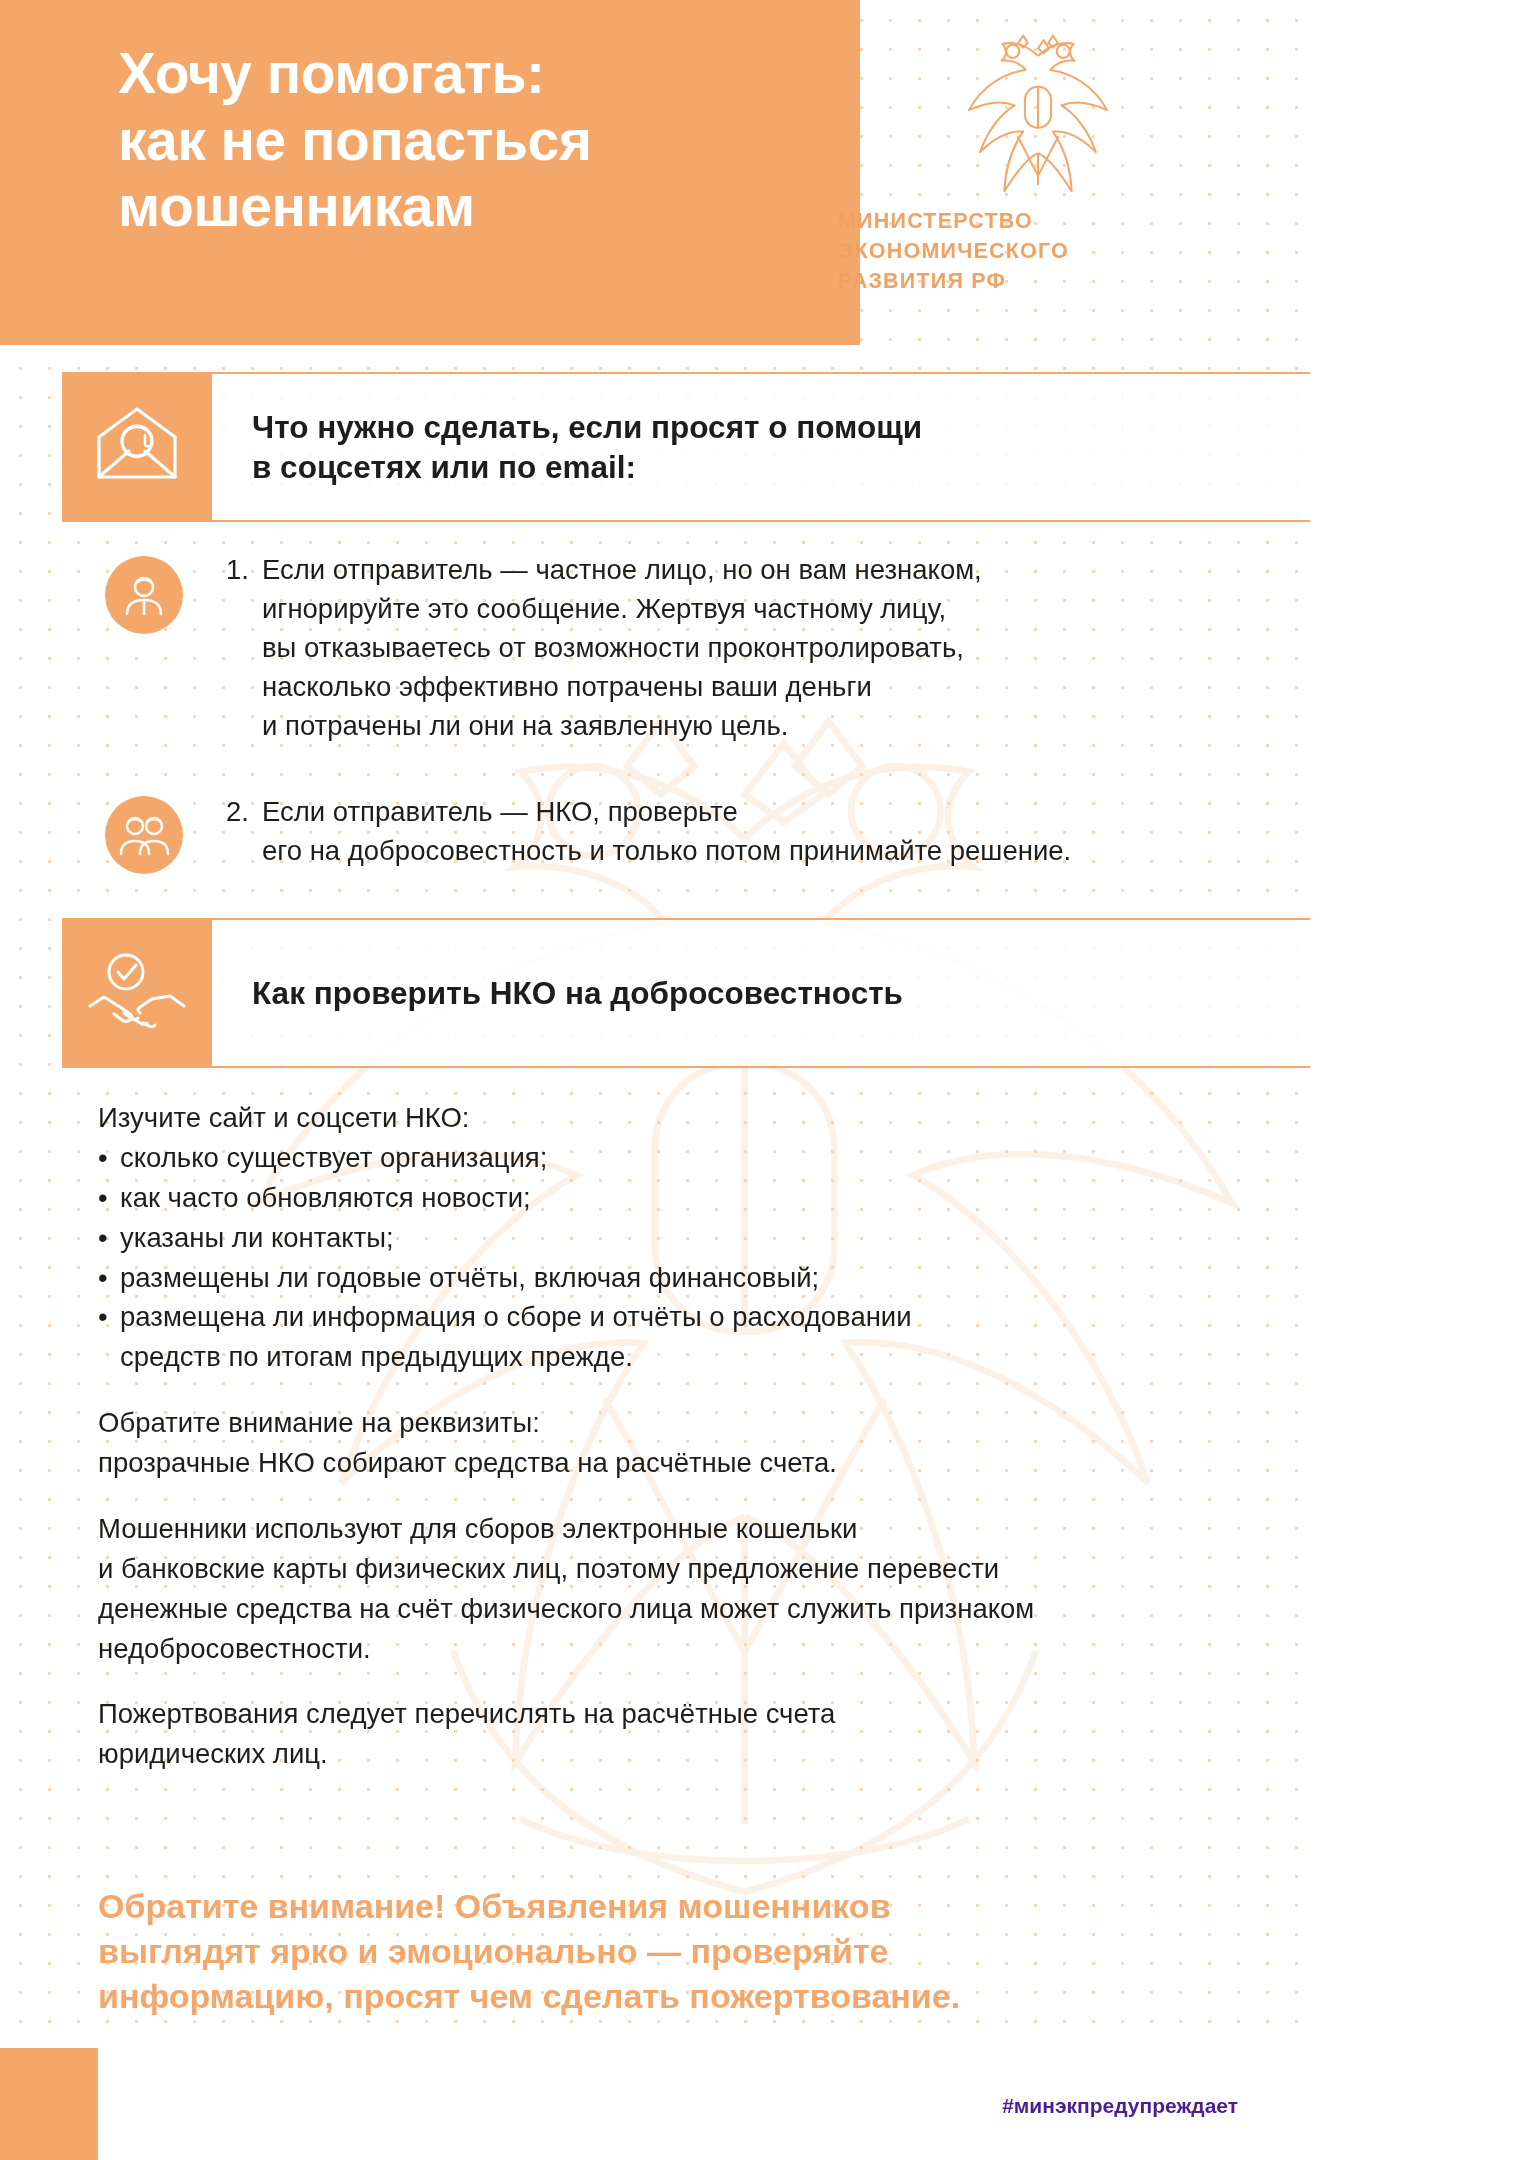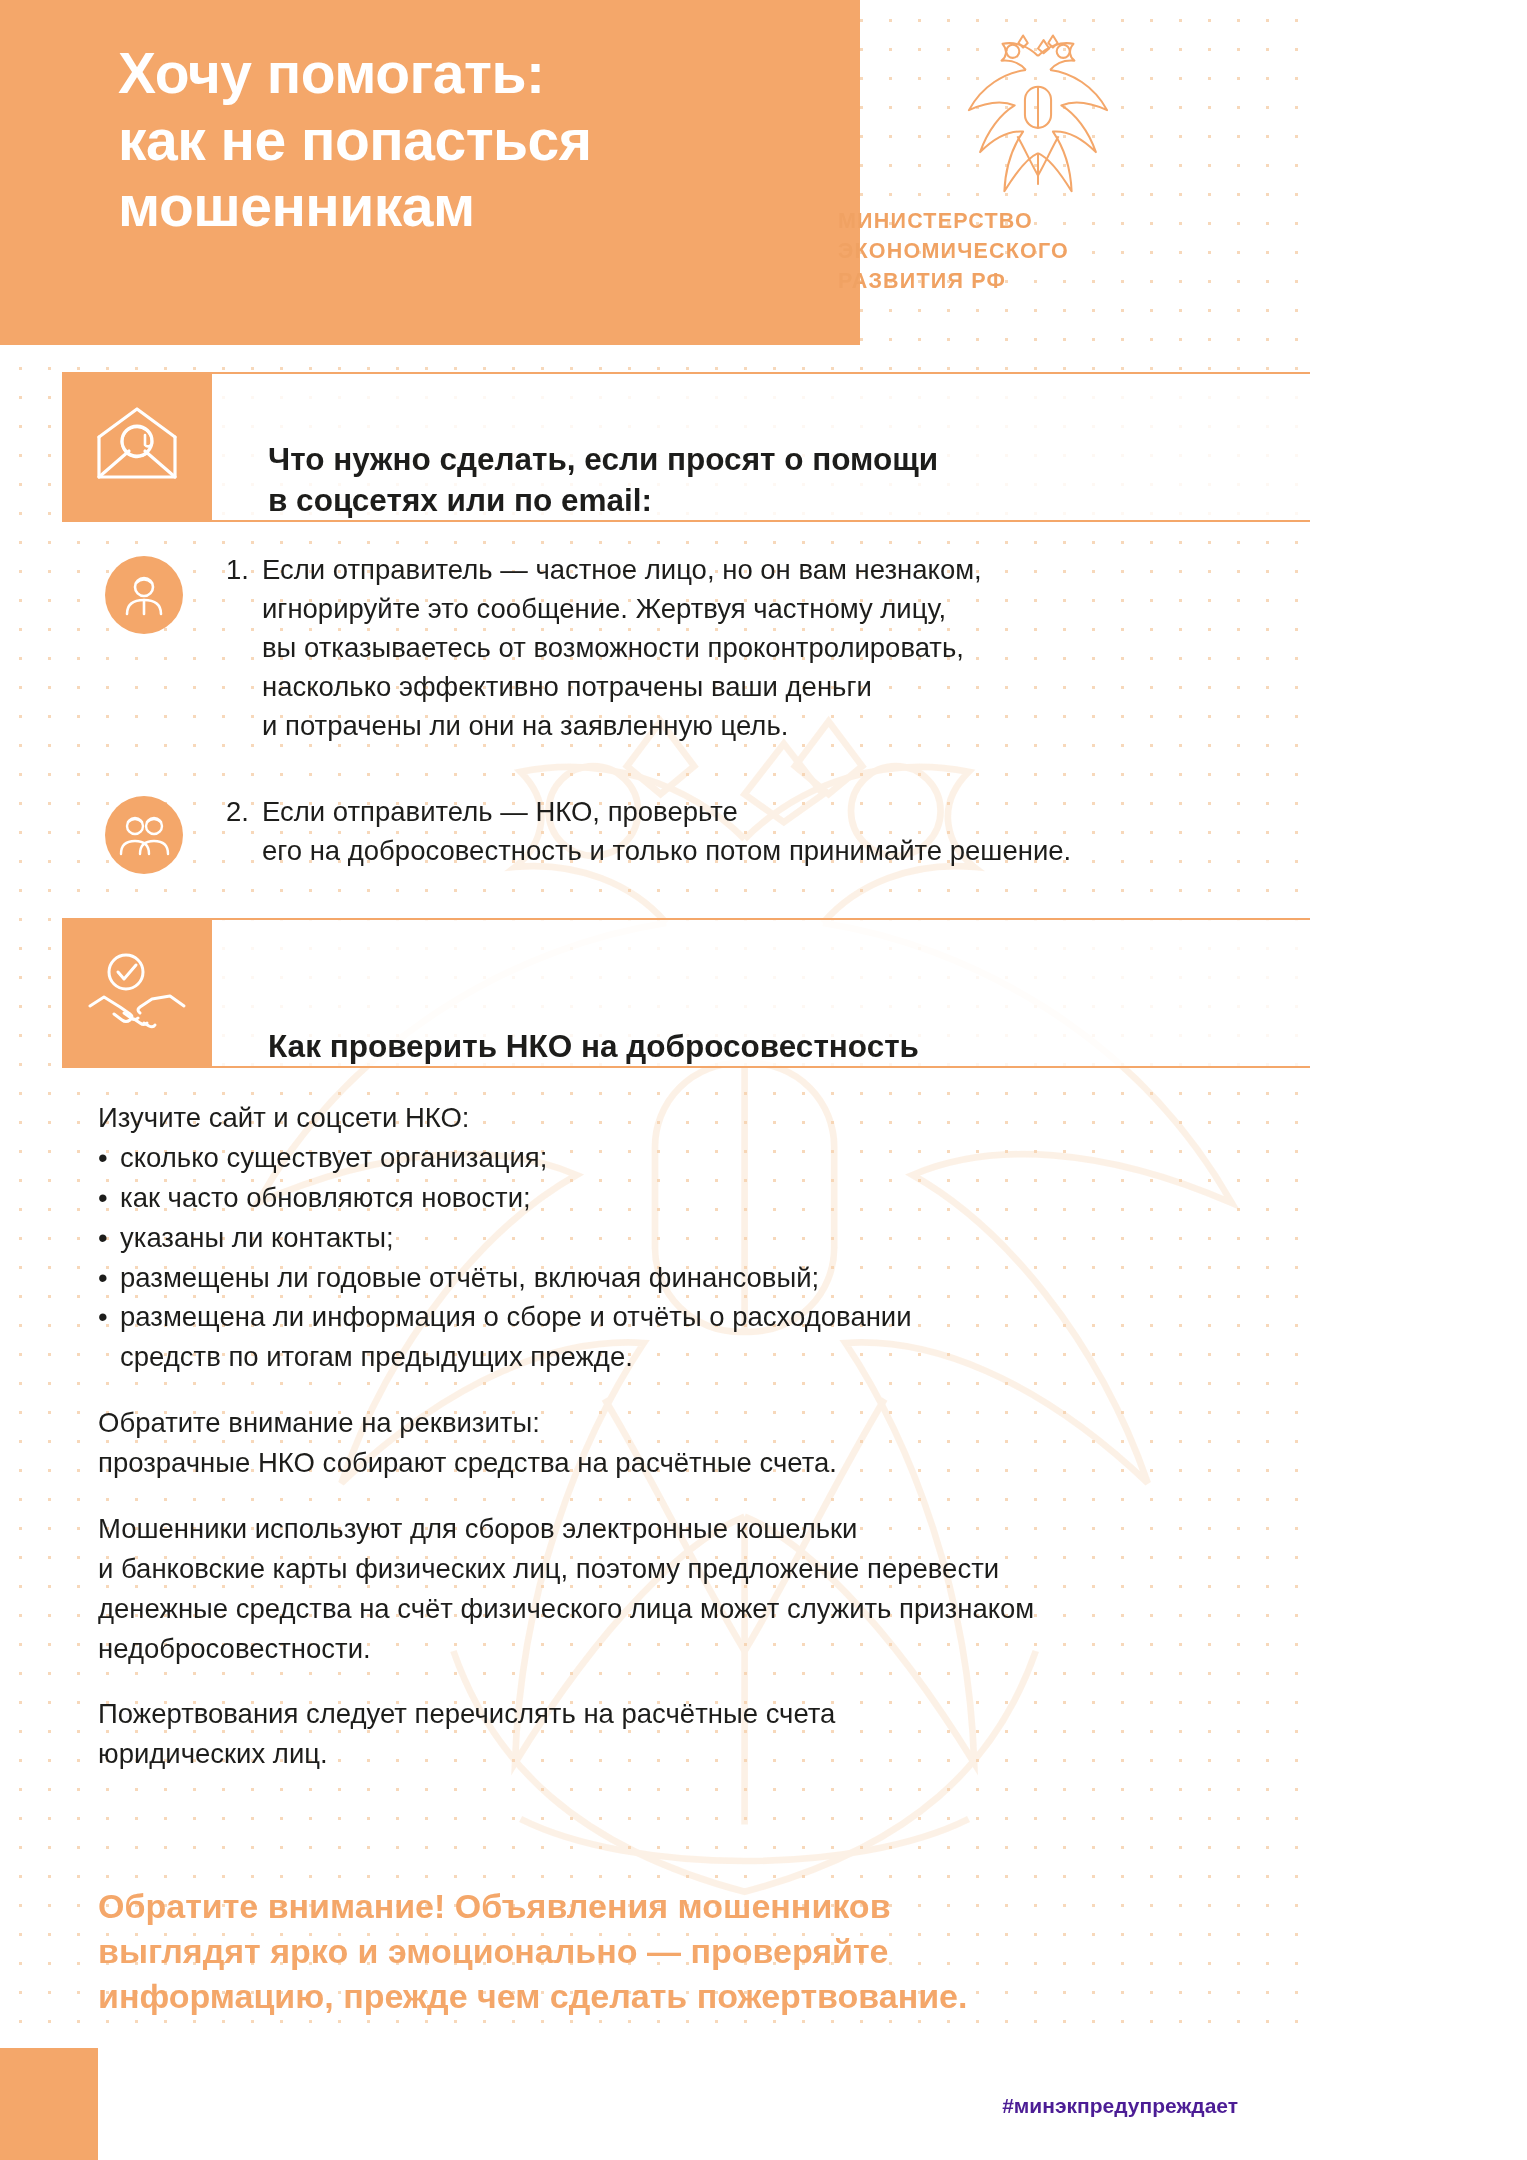--- a/index.html
+++ b/index.html
@@ -91,22 +91,22 @@
     align-items: center;
     justify-content: center;
     flex: 0 0 150px;
   }
   .banner .label-box {
     flex: 1;
     border: 2px solid #f4a76a;
     border-left: none;
     background: rgba(255,255,255,0.82);
     display: flex;
-    align-items: flex-end;
-    padding-left: 56px;
+    align-items: center;
+    padding-left: 40px;
   }
   .banner .label-box .txt {
     font-size: 31.5px;
     font-weight: bold;
     color: #1d1d1b;
     line-height: 1.28;
     white-space: pre-line;
   }
 
   #banner1 { left: 62px; top: 372px; width: 1400px; }
@@ -341,19 +341,19 @@
 и банковские карты физических лиц, поэтому предложение перевести
 денежные средства на счёт физического лица может служить признаком
 недобросовестности.</p>
     <div class="gap"></div>
     <p>Пожертвования следует перечислять на расчётные счета
 юридических лиц.</p>
   </div>
 
   <div class="attention">Обратите внимание! Объявления мошенников
 выглядят ярко и эмоционально — проверяйте
-информацию, прежде чем сделать пожертвование.</div>
+информацию, просят чем сделать пожертвование.</div>
 
   <div class="footer-band"></div>
   <div class="footer-white"></div>
   <div class="hashtag">#минэкпредупреждает</div>
 
 </div>
 
 </body></html>

